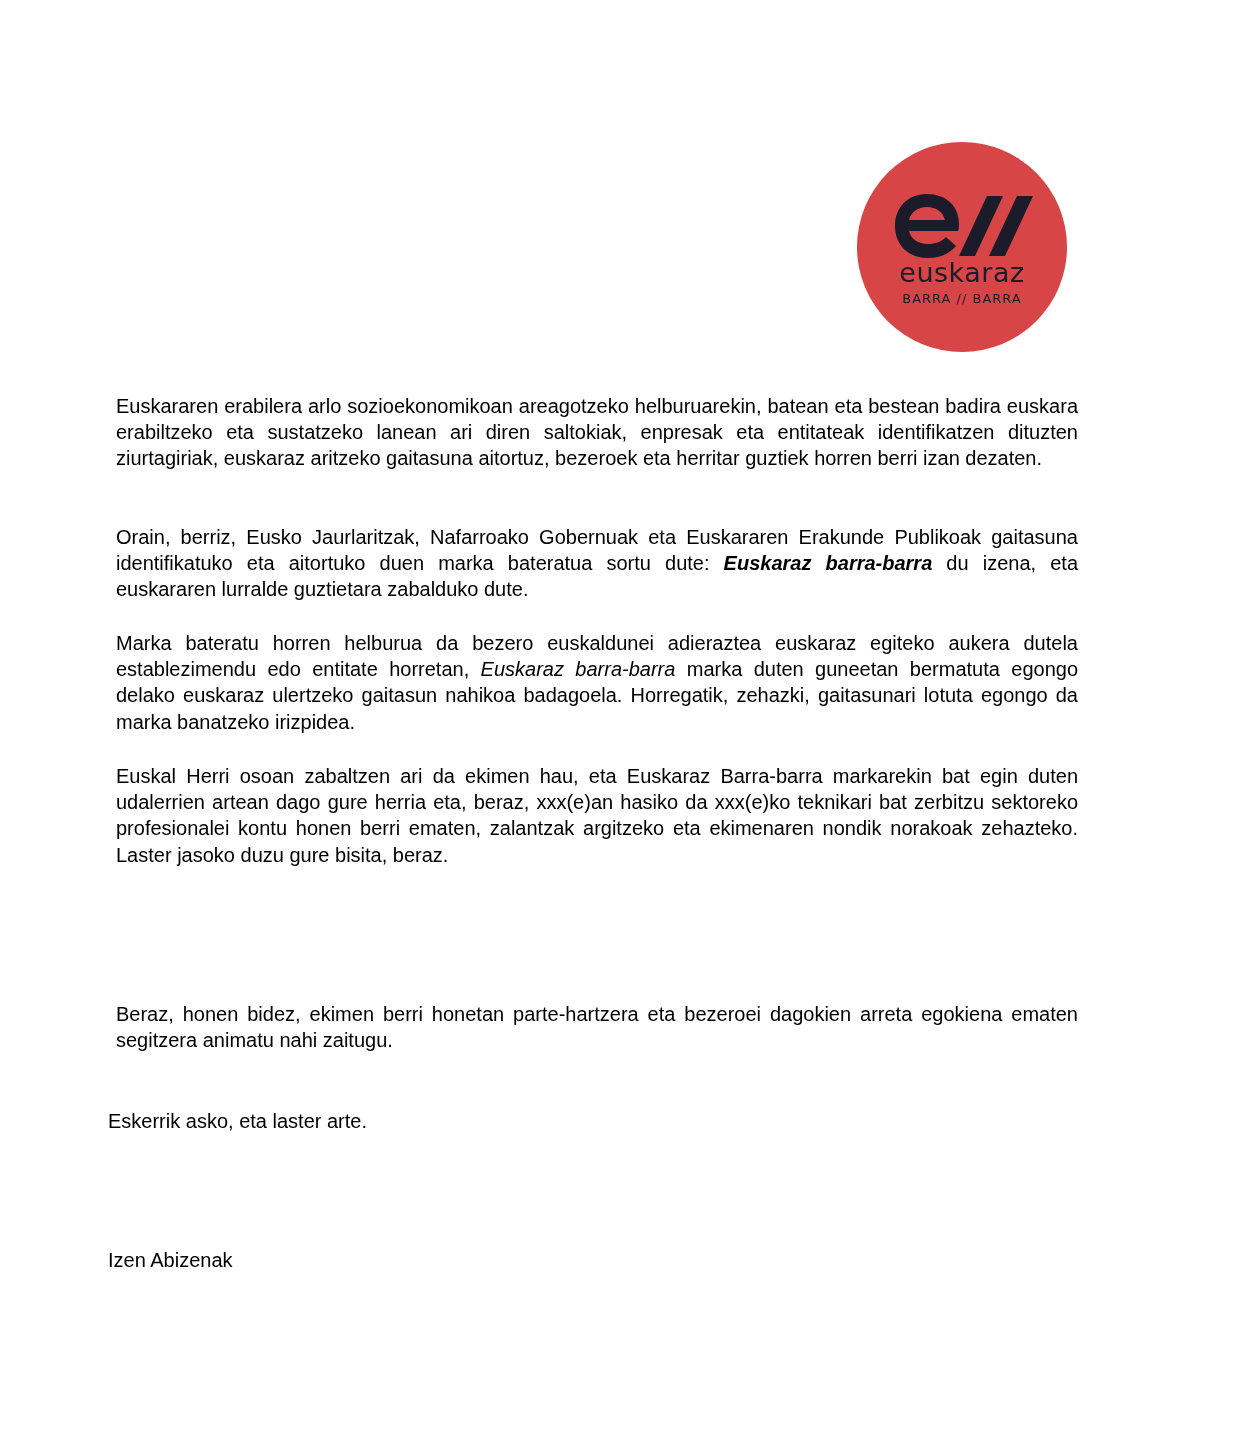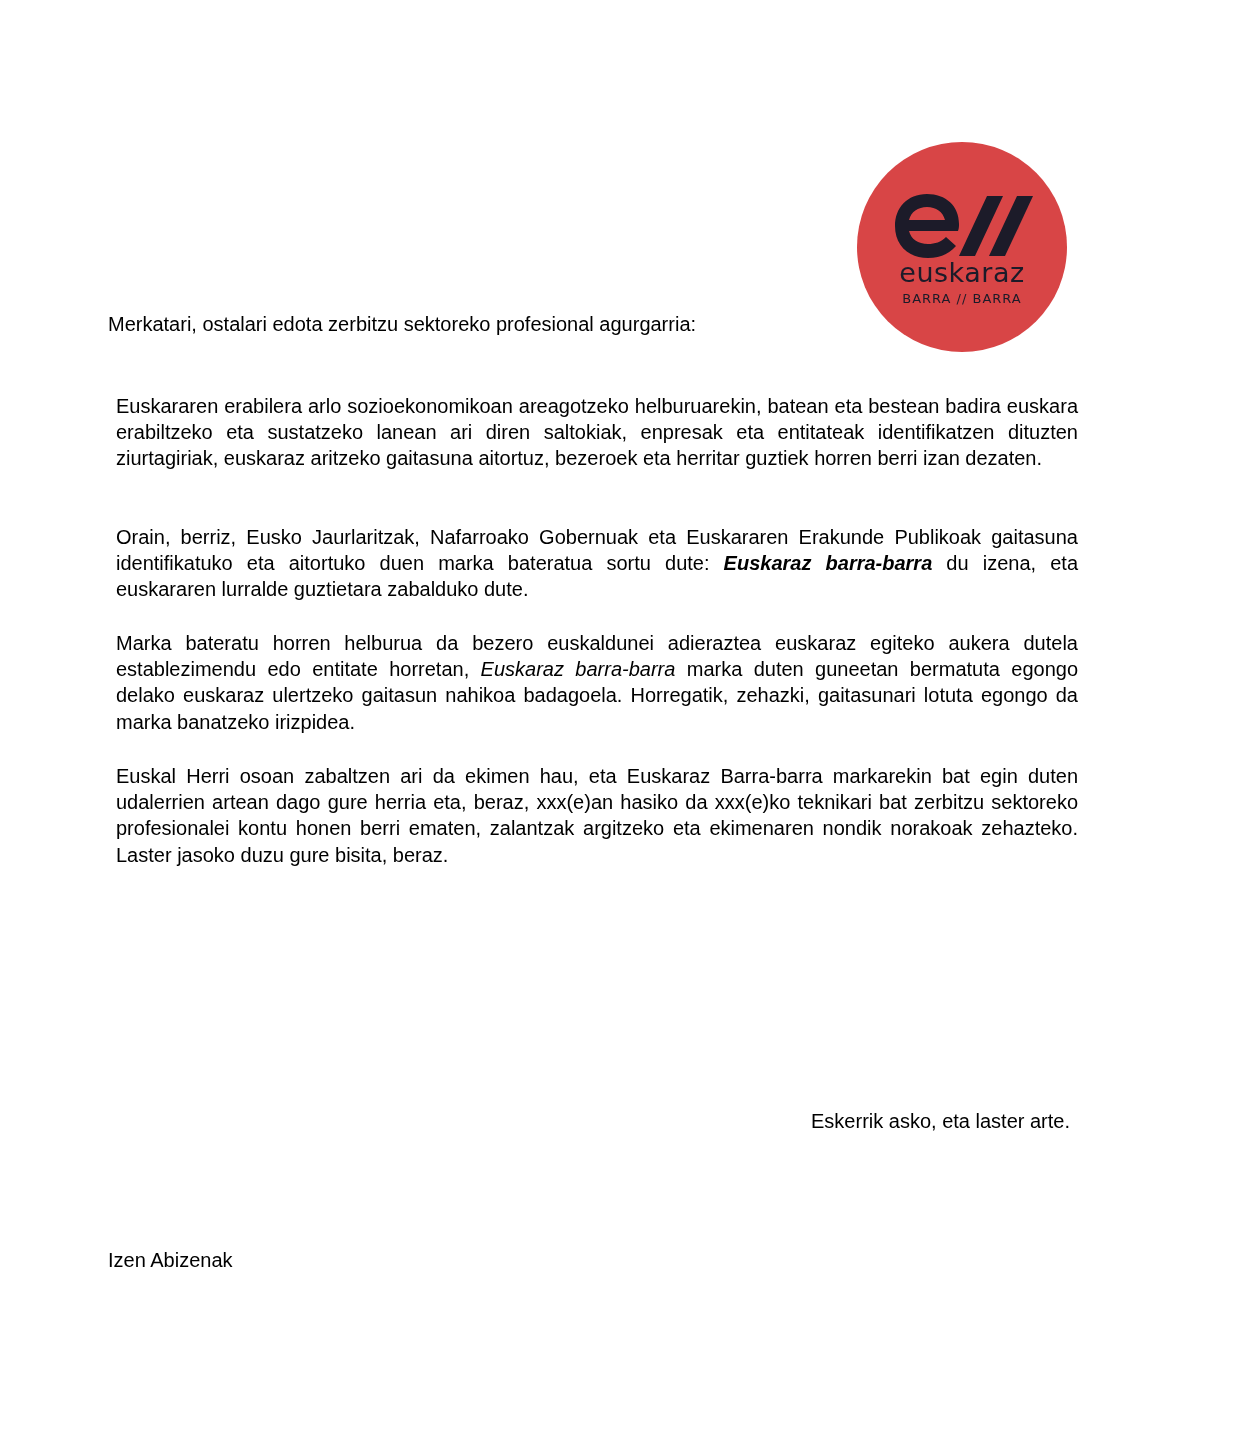--- a/index.html
+++ b/index.html
@@ -67,21 +67,21 @@
       text-align: justify;
       margin-left: 8px;
     }
     .greeting { top: 311px; }
     .p1 { top: 393px; }
     .p2 { top: 524px; }
     .p3 { top: 630px; }
     .p4 { top: 763px; }
     .p5 { top: 895px; }
     .p6 { top: 1001px; }
-    .closing { top: 1108px; text-align: right; }
+    .closing { top: 1108px; }
     .signature { top: 1247px; }
     .signature div { line-height: 26.5px; }
     em.bi { font-style: italic; font-weight: bold; }
     em.i { font-style: italic; }
   </style>
 </head>
 <body>
 
 <div class="page">
 
@@ -92,31 +92,31 @@
         <path d="M70 52 C50 52 38 66 38 84 C38 103 51 116 71 116 C83 116 92 112 99 104 L89 95 C84 100 78 102 71 102 C61 102 54 97 52 89 L101 89 C102 86 102 84 102 82 C102 64 89 52 70 52 Z M52 78 C54 70 61 65 70 65 C79 65 86 70 88 78 Z"></path>
 
         <polygon points="118,114 102,114 130,54 146,54"></polygon>
         <polygon points="148,114 132,114 160,54 176,54"></polygon>
       </g>
     </svg>
     <div class="logo-wordmark">euskaraz</div>
     <div class="logo-tagline">BARRA // BARRA</div>
   </div>
 
-  <div class="text greeting">Merkatari, ostalari edota zerbitzu sektoreko profesional agurgarria:</div>
 
   <div class="text justify p1">Euskararen erabilera arlo sozioekonomikoan areagotzeko helburuarekin, batean eta bestean badira euskara erabiltzeko eta sustatzeko lanean ari diren saltokiak, enpresak eta entitateak identifikatzen dituzten ziurtagiriak, euskaraz aritzeko gaitasuna aitortuz, bezeroek eta herritar guztiek horren berri izan dezaten.</div>
 
   <div class="text justify p2"><span>Orain, berriz, Eusko Jaurlaritzak, Nafarroako Gobernuak eta Euskararen Erakunde Publikoak gaitasuna identifikatuko eta aitortuko duen marka bateratua sortu dute: </span><em class="bi">Euskaraz barra-barra</em><span> du izena, eta euskararen lurralde guztietara zabalduko dute.</span></div>
 
   <div class="text justify p3"><span>Marka bateratu horren helburua da bezero euskaldunei adieraztea euskaraz egiteko aukera dutela establezimendu edo entitate horretan, </span><em class="i">Euskaraz barra-barra</em><span> marka duten guneetan bermatuta egongo delako euskaraz ulertzeko gaitasun nahikoa badagoela. Horregatik, zehazki, gaitasunari lotuta egongo da marka banatzeko irizpidea.</span></div>
 
   <div class="text justify p4">Euskal Herri osoan zabaltzen ari da ekimen hau, eta Euskaraz Barra-barra markarekin bat egin duten udalerrien artean dago gure herria eta, beraz, xxx(e)an hasiko da xxx(e)ko teknikari bat zerbitzu sektoreko profesionalei kontu honen berri ematen, zalantzak argitzeko eta ekimenaren nondik norakoak zehazteko. Laster jasoko duzu gure bisita, beraz.</div>
 
 
+  <div class="text justify p6">Beraz, honen bidez, ekimen berri honetan parte-hartzera eta bezeroei dagokien arreta egokiena ematen segitzera animatu nahi zaitugu.</div>
 
   <div class="text closing">Eskerrik asko, eta laster arte.</div>
 
   <div class="text signature">
     <div>Izen Abizenak</div>
   </div>
 
 </div>
 
 </body></html>

